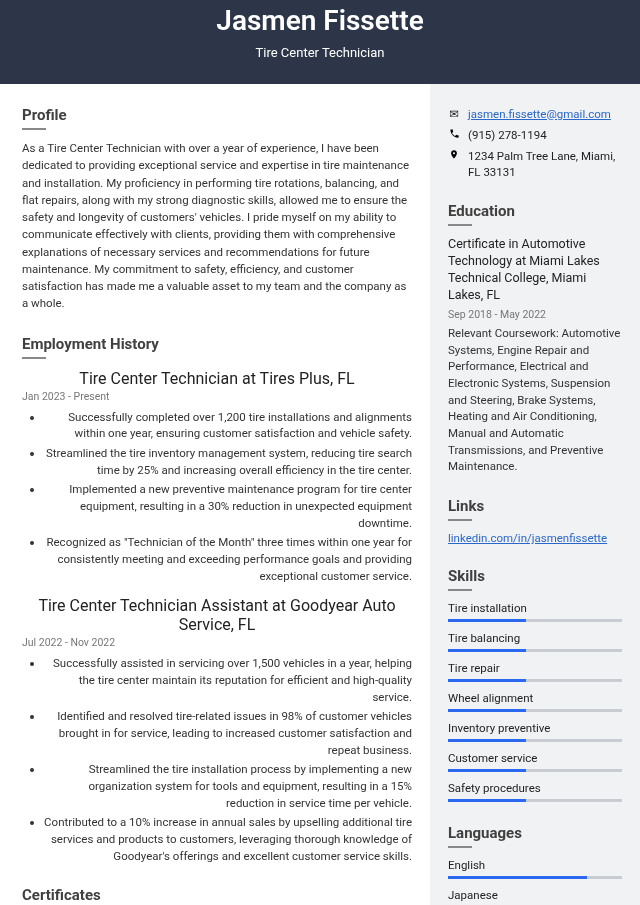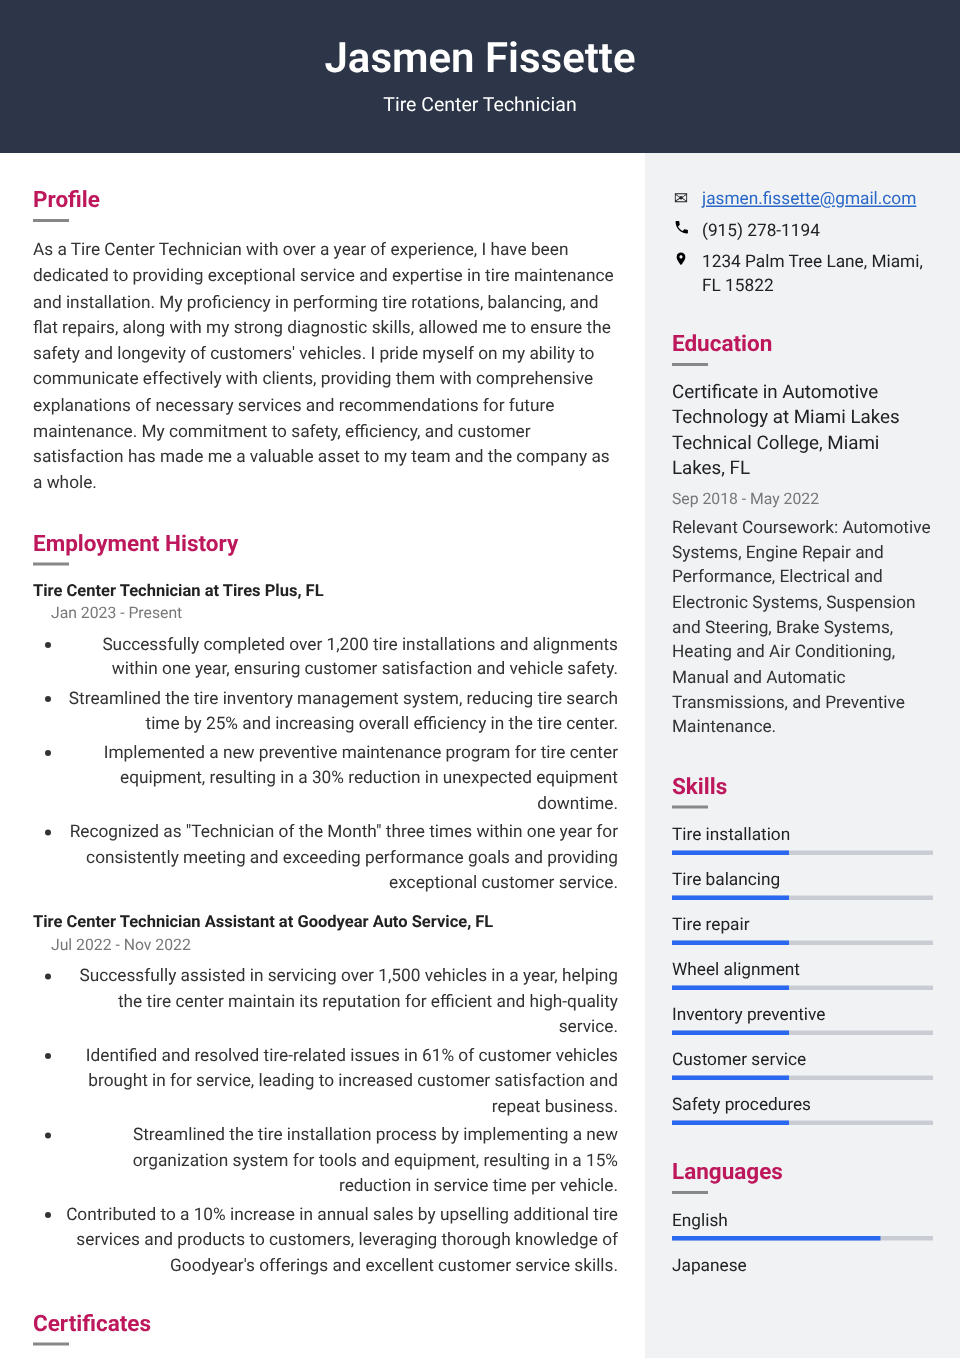--- a/index.html
+++ b/index.html
@@ -1,28 +1,28 @@
 <!DOCTYPE html>
 <html><head>
   <meta charset="utf-8">
   <style>
     * { margin: 0; padding: 0; box-sizing: border-box; }
     body { font-family: -apple-system, BlinkMacSystemFont, "Segoe UI", Roboto, sans-serif; font-size: 12px; color: #222; width: 640px; background: #fff; }
-    .header { background: #2c3648; color: #fff; text-align: center; padding: 22px 0 24px; }
+    .header { background: #2c3648; color: #fff; text-align: center; padding: 4px 0 24px; }
     .header h1 { font-size: 28px; font-weight: 600; margin-bottom: 8px; }
     .header .subtitle { font-size: 13px; font-weight: 400; }
     .content { display: flex; }
     .main { flex: 1; padding: 22px 18px 0 22px; }
     .sidebar { width: 210px; background: #f1f2f4; padding: 22px 18px 0 18px; }
-    h2 { font-size: 15px; font-weight: 700; margin-bottom: 4px; color: #be185d; }
+    h2 { font-size: 15px; font-weight: 700; margin-bottom: 4px; color: #404040; }
     .rule { width: 24px; height: 2px; background: #888; margin-bottom: 10px; }
     .section { margin-bottom: 22px; }
     .profile-text { font-size: 11.5px; line-height: 1.5; color: #333; }
-    .job-title { font-size: 11px; font-weight: 700; margin-bottom: 2px; }
-    .job-dates { font-size: 10.5px; color: #777; margin-bottom: 6px; margin-left: 12px; }
+    .job-title { font-size: 16px; font-weight: 400; margin-bottom: 2px; text-align: center; }
+    .job-dates { font-size: 10.5px; color: #777; margin-bottom: 6px; }
     ul.bullets { list-style: disc; padding-left: 22px; margin-bottom: 12px; }
     ul.bullets li { font-size: 11.5px; line-height: 1.45; margin-bottom: 3px; color: #333; text-align: right; }
     .contact-row { display: flex; align-items: flex-start; gap: 8px; font-size: 11.5px; margin-bottom: 5px; line-height: 1.4; }
     .contact-row .icon { width: 12px; flex-shrink: 0; text-align: center; }
     .link { color: #2968c8; text-decoration: underline; }
     .edu-title { font-size: 12.5px; font-weight: 400; line-height: 1.35; margin-bottom: 4px; }
     .edu-dates { font-size: 10.5px; color: #777; margin-bottom: 4px; }
     .edu-desc { font-size: 11.5px; line-height: 1.45; color: #333; }
     .skill { margin-bottom: 9px; }
     .skill-name { font-size: 11.5px; margin-bottom: 4px; display: block; }
@@ -57,21 +57,21 @@
               <li>Streamlined the tire inventory management system, reducing tire search time by 25% and increasing overall efficiency in the tire center.</li>
               <li>Implemented a new preventive maintenance program for tire center equipment, resulting in a 30% reduction in unexpected equipment downtime.</li>
               <li>Recognized as "Technician of the Month" three times within one year for consistently meeting and exceeding performance goals and providing exceptional customer service.</li>
             </ul>
           </div>
           <div>
             <div class="job-title">Tire Center Technician Assistant at Goodyear Auto Service, FL</div>
             <div class="job-dates">Jul 2022 - Nov 2022</div>
             <ul class="bullets">
               <li>Successfully assisted in servicing over 1,500 vehicles in a year, helping the tire center maintain its reputation for efficient and high-quality service.</li>
-              <li>Identified and resolved tire-related issues in 61% of customer vehicles brought in for service, leading to increased customer satisfaction and repeat business.</li>
+              <li>Identified and resolved tire-related issues in 98% of customer vehicles brought in for service, leading to increased customer satisfaction and repeat business.</li>
               <li>Streamlined the tire installation process by implementing a new organization system for tools and equipment, resulting in a 15% reduction in service time per vehicle.</li>
               <li>Contributed to a 10% increase in annual sales by upselling additional tire services and products to customers, leveraging thorough knowledge of Goodyear's offerings and excellent customer service skills.</li>
             </ul>
           </div>
         </div>
     </div>
 
     <div class="section">
       <h2>Certificates</h2>
       <div class="rule"></div>
@@ -92,32 +92,37 @@
             </svg>
         </span>
         <span>(915) 278-1194</span>
       </div>
       <div class="contact-row">
         <span class="icon">
           <svg width="10" height="13" viewBox="0 0 24 24" fill="#000">
               <path d="M12 2C8.1 2 5 5.1 5 9c0 5.2 7 13 7 13s7-7.8 7-13c0-3.9-3.1-7-7-7zm0 9.5c-1.4 0-2.5-1.1-2.5-2.5S10.6 6.5 12 6.5s2.5 1.1 2.5 2.5S13.4 11.5 12 11.5z"></path>
             </svg>
         </span>
-        <span>1234 Palm Tree Lane, Miami, FL 15822</span>
+        <span>1234 Palm Tree Lane, Miami, FL 33131</span>
       </div>
     </div>
 
     <div class="section">
       <h2>Education</h2>
       <div class="rule"></div>
       <div class="edu-title">Certificate in Automotive Technology at Miami Lakes Technical College, Miami Lakes, FL</div>
       <div class="edu-dates">Sep 2018 - May 2022</div>
       <div class="edu-desc">Relevant Coursework: Automotive Systems, Engine Repair and Performance, Electrical and Electronic Systems, Suspension and Steering, Brake Systems, Heating and Air Conditioning, Manual and Automatic Transmissions, and Preventive Maintenance.</div>
     </div>
 
+    <div class="section">
+      <h2>Links</h2>
+      <div class="rule"></div>
+      <a class="link" style="font-size:11.5px">linkedin.com/in/jasmenfissette</a>
+    </div>
 
     <div class="section">
       <h2>Skills</h2>
       <div class="rule"></div>
       <div id="skills">
           <div class="skill">
             <span class="skill-name">Tire installation</span>
             <div class="skill-bar">
               <div class="fill" style="width: 45%;"></div>
             </div>

